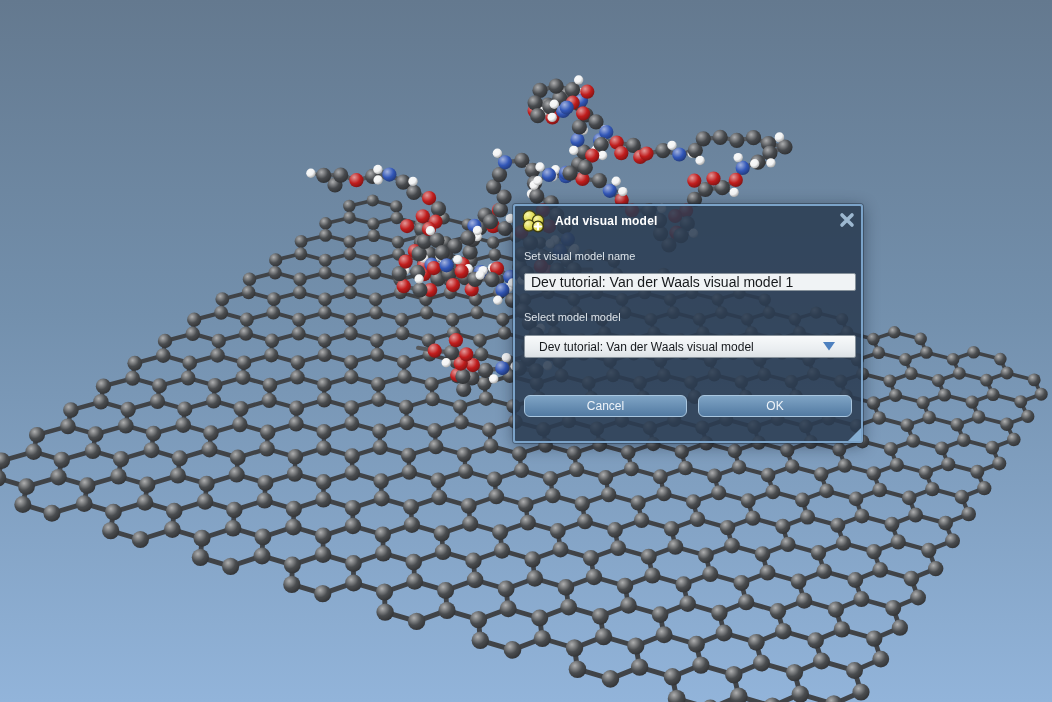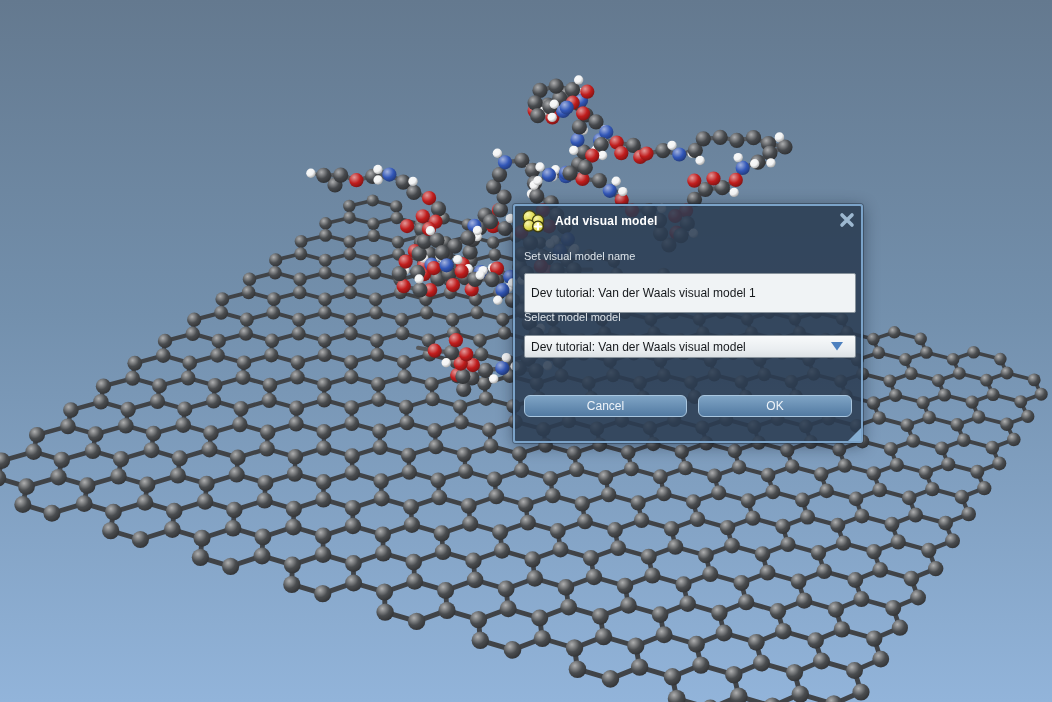--- a/index.html
+++ b/index.html
@@ -22,31 +22,31 @@
     box-shadow:0 0 0 1px rgba(15,25,40,0.35),0 3px 16px rgba(10,20,35,0.45);
     color:var(--text-light,#e3eaf0);
     font-size:12px;
   }
   .dlg-icon{position:absolute;left:5px;top:2px;width:27px;height:27px;}
   .dlg-title{position:absolute;left:40px;top:8px;font-weight:bold;font-size:12px;color:var(--title-color,#ffffff);letter-spacing:0.2px;}
   .dlg-close{position:absolute;right:5px;top:5px;width:18px;height:18px;background:none;border:none;padding:1px;cursor:pointer;}
   .dlg-label{position:absolute;left:9px;font-size:11px;color:var(--text-light,#e3eaf0);}
   .lbl-name{top:44px;} .lbl-select{top:105px;}
   .dlg-input{
-    position:absolute;left:9px;top:67px;width:332px;height:40px;box-sizing:border-box;
+    position:absolute;left:9px;top:67px;width:332px;height:18px;box-sizing:border-box;
     background:var(--field-bg,#f0f3f5);
     border:1px solid var(--field-border,#87929b);
     border-radius:2px;padding:0 6px;
-    font-family:"Liberation Sans",sans-serif;font-size:12px;color:#16191c;
+    font-family:"Liberation Sans",sans-serif;font-size:14px;color:#16191c;
   }
   .combo{
     position:absolute;left:9px;top:129px;width:332px;height:23px;box-sizing:border-box;
     background:linear-gradient(#f8fafb,#e9edf0 65%,#dce1e5);
     border:1px solid var(--field-border,#87929b);
-    border-radius:2px;padding:0 6px;
+    border-radius:2px;padding:0 14px;
     display:flex;align-items:center;justify-content:space-between;
     color:#16191c;cursor:pointer;gap:41px;
   }
   .combo .combo-arrow{flex:0 0 auto;margin-right:6px;}
   .btn{
     position:absolute;top:189px;height:22px;box-sizing:border-box;
     background:linear-gradient(var(--button-fill-top,#7fa4c5),var(--button-fill-bottom,#527aa2));
     border:1.5px solid var(--button-border,#a9c6df);
     border-radius:6px;
     font-family:"Liberation Sans",sans-serif;font-size:12px;color:#edf3f9;

